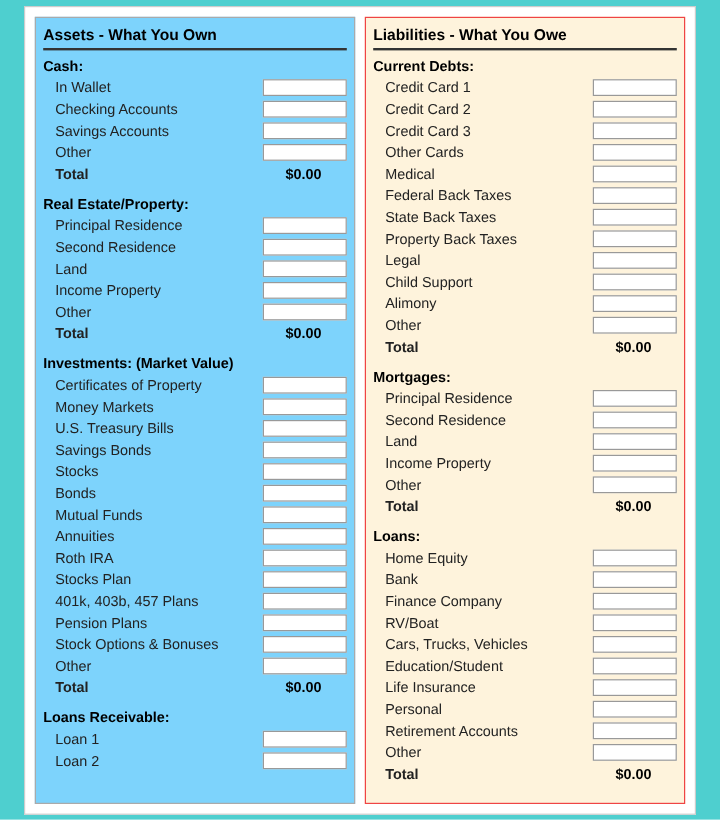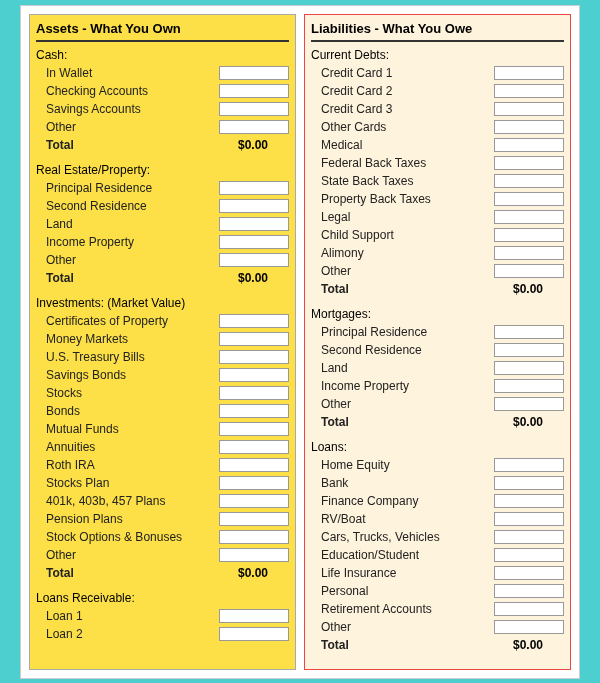--- a/index.html
+++ b/index.html
@@ -18,39 +18,39 @@
       width: 560px;
       border: 1px solid #ccc;
       padding: 8px;
       gap: 8px;
     }
     .column {
       flex: 1;
       padding: 6px;
     }
     .column-left {
-      background: #fde047;
+      background: #7dd3fc;
       border: 1px solid #aaa;
     }
     .column-right {
       background: #fef3dc;
       border: 1px solid #ef4444;
     }
     .column-header {
       font-weight: bold;
       font-size: 13px;
       border-bottom: 2px solid #333;
       padding-bottom: 4px;
       margin-bottom: 6px;
     }
     .section {
       margin-bottom: 10px;
     }
     .section-title {
-      font-weight: normal;
+      font-weight: bold;
       margin-bottom: 3px;
     }
     .row {
       display: flex;
       align-items: center;
       justify-content: space-between;
       margin-bottom: 2px;
       min-height: 16px;
     }
     .row-label {

